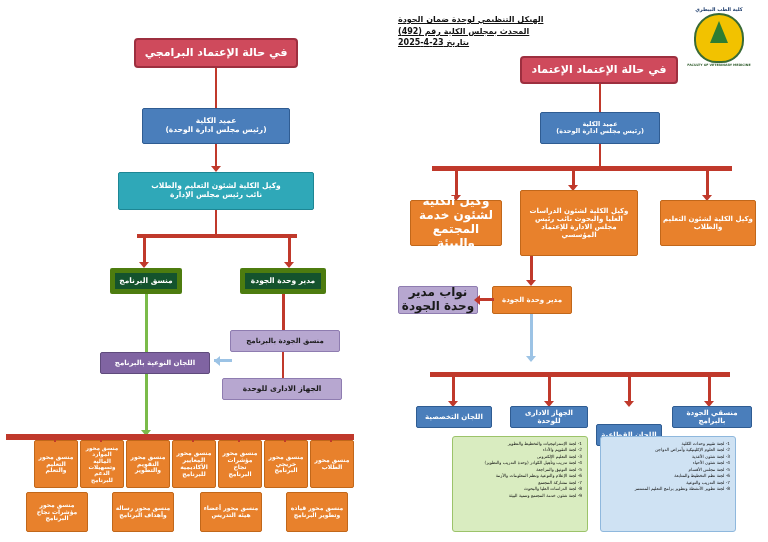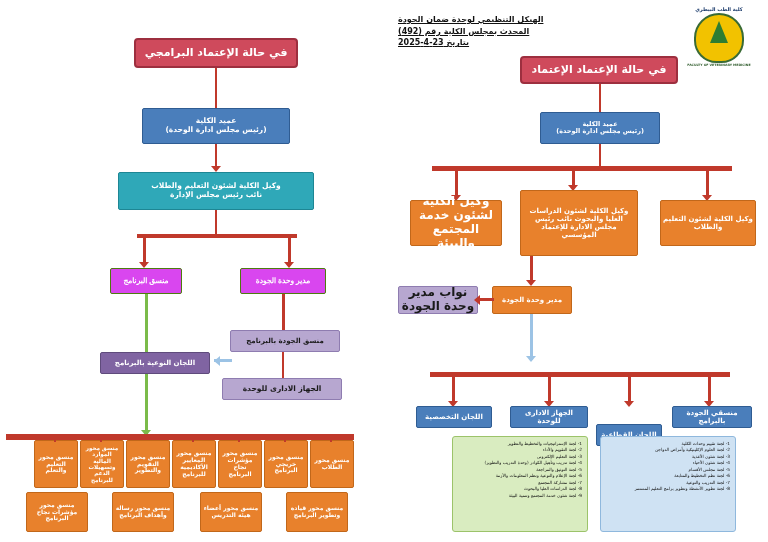--- a/index.html
+++ b/index.html
@@ -22,21 +22,21 @@
     text-align:center;
     line-height:1.15;
     color:#ffffff;
     border-radius:2px;
     padding:1px 2px;
     white-space:pre-line;
     font-weight:bold;
   }
   .blue{background:#4a7ebb;border:1px solid #2f5c92;}
   .teal{background:#2fa8b8;border:1px solid #1d8694;}
-  .green{background:#d946ef;border:1px solid #4d7c0f;font-family:Liberation Serif, serif;}
+  .green{background:#14532d;border:5px solid #4d7c0f;}
   .purple{background:#8064a2;border:1px solid #5f4b7c;}
   .orange{background:#e8812c;border:1px solid #c1671a;}
   .lilac{background:#b7a7d0;border:1px solid #8e7cb0;color:#1a1a1a;}
   .pinkhdr{background:#cf4a5c;border:2px solid #9d2f3f;}
   .listbox{
     position:absolute;box-sizing:border-box;
     border-radius:3px;padding:4px 5px;
     font-size:4.3px;line-height:1.5;color:#111;text-align:right;
   }
   .list-green{background:#d9ecc0;border:1px solid #9cc36a;}

